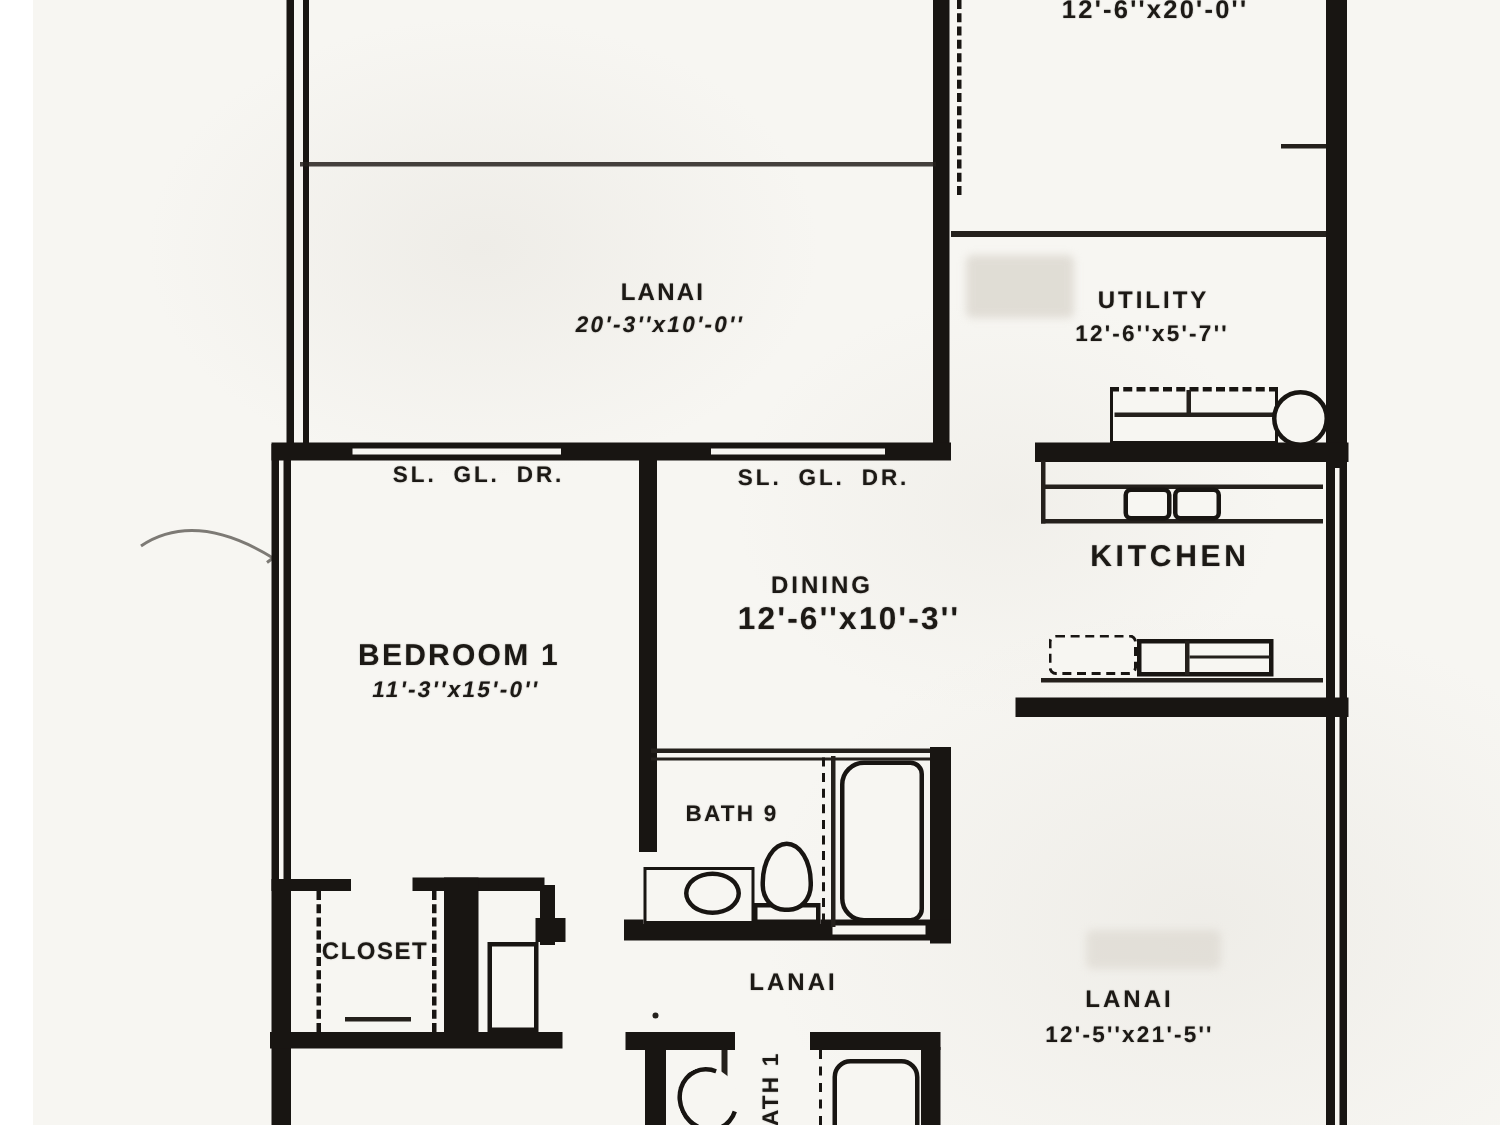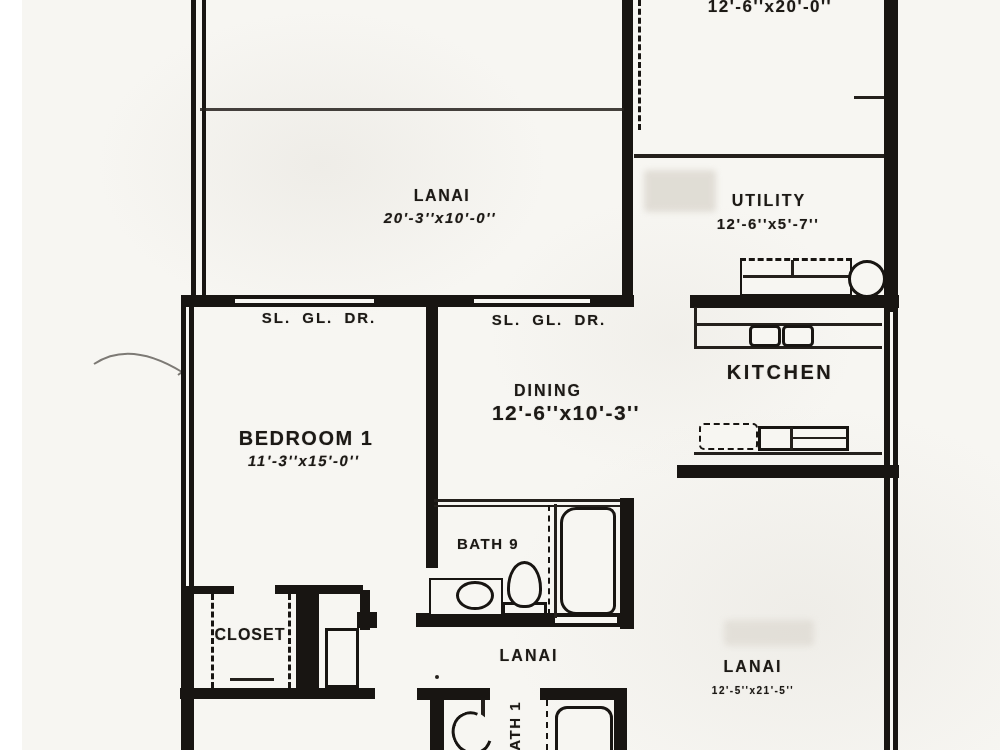--- a/index.html
+++ b/index.html
@@ -132,17 +132,17 @@
   <div class="lbl" style="left:284px;top:438px;font-size:20px;letter-spacing:1.5px;">BEDROOM 1</div>
   <div class="lbl" style="left:282px;top:460px;font-size:15px;transform:translate(-50%,-50%) skewX(-10deg);">11'-3''x15'-0''</div>
 
   <div class="lbl" style="left:466px;top:543px;font-size:15px;letter-spacing:1.5px;">BATH 9</div>
 
   <div class="lbl" style="left:228px;top:635px;font-size:16px;letter-spacing:1px;">CLOSET</div>
 
   <div class="lbl" style="left:507px;top:656px;font-size:16px;letter-spacing:2px;">LANAI</div>
 
   <div class="lbl" style="left:731px;top:667px;font-size:16px;letter-spacing:2px;">LANAI</div>
-  <div class="lbl" style="left:731px;top:690px;font-size:10px;">12'-5''x21'-5''</div>
+  <div class="lbl" style="left:731px;top:690px;font-size:15px;">12'-5''x21'-5''</div>
 
   <div class="lbl" style="left:492px;top:732px;font-size:15px;letter-spacing:1.5px;transform:translate(-50%,-50%) rotate(-90deg);">BATH 1</div>
 
 </div>
 
 </body></html>

